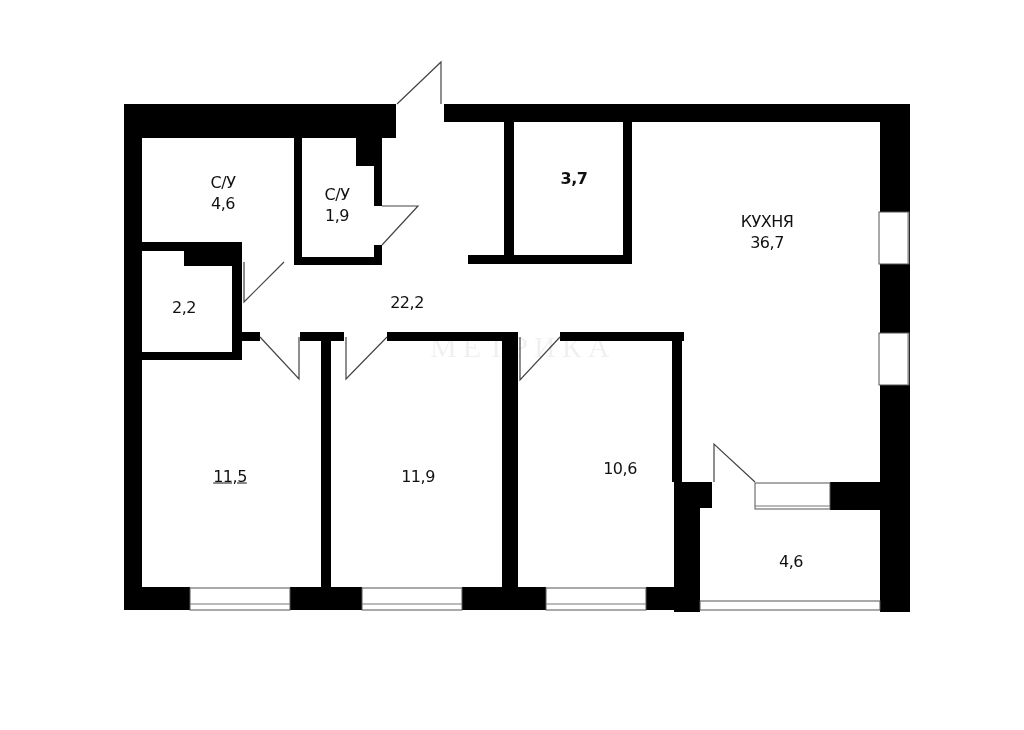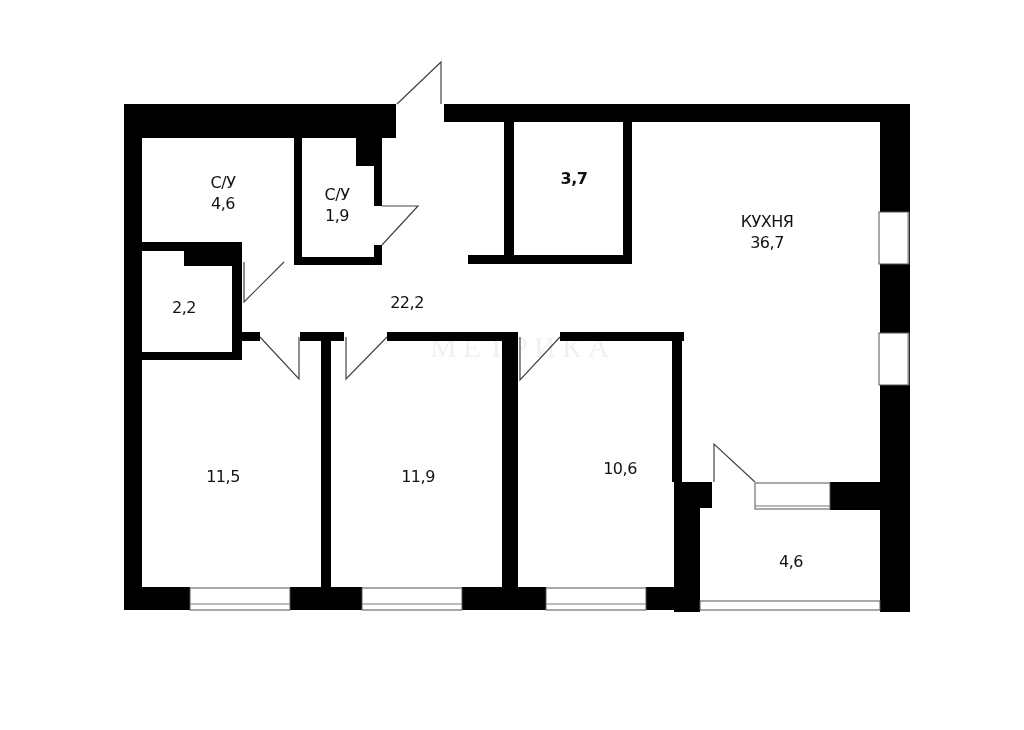--- a/index.html
+++ b/index.html
@@ -117,21 +117,21 @@
 <div class="label" style="left:767px;top:232px;">
   <div>КУХНЯ</div>
   <div>36,7</div>
 </div>
 <div class="label" style="left:184px;top:307px;">
   <div>2,2</div>
 </div>
 <div class="label" style="left:407px;top:302px;">
   <div>22,2</div>
 </div>
-<div class="label" style="left:223px;top:476px;">
+<div class="label" style="left:230px;top:476px;text-decoration:underline;">
   <div>11,5</div>
 </div>
 <div class="label" style="left:418px;top:476px;">
   <div>11,9</div>
 </div>
 <div class="label" style="left:609px;top:468px;margin-left:11px;">
   <div>10,6</div>
 </div>
 <div class="label" style="left:791px;top:561px;">
   <div>4,6</div>

